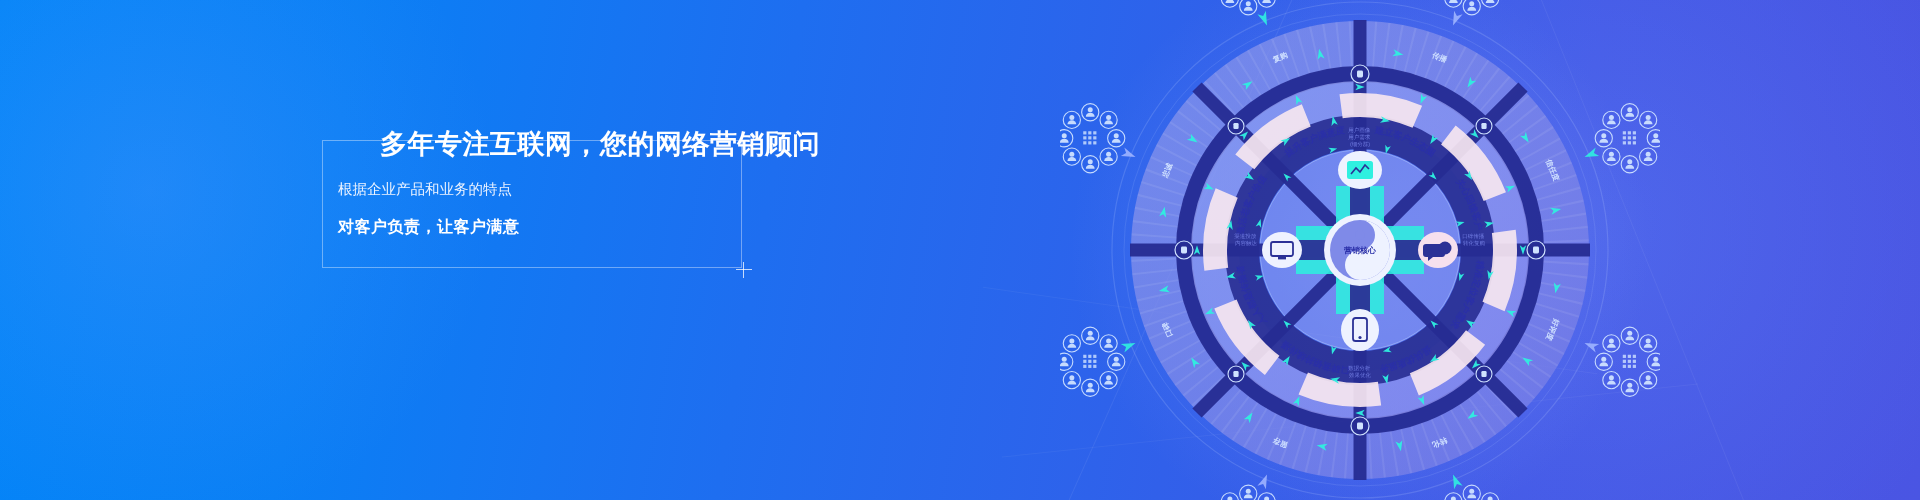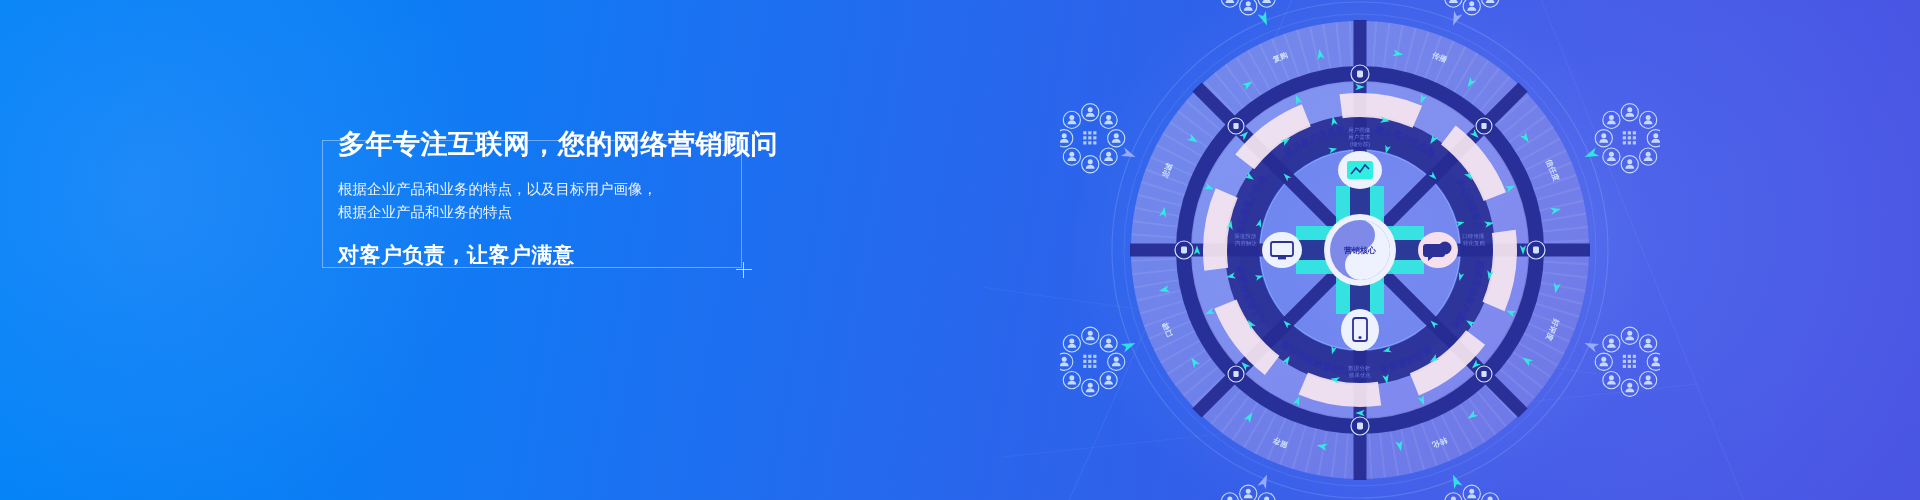--- a/index.html
+++ b/index.html
@@ -28,28 +28,28 @@
   
   #text-panel {
     position:absolute; left:322px; top:140px; width:420px; height:128px;
     border:1px solid rgba(255,255,255,0.38);
   }
   #text-stack {
     position:absolute; left:338px; top:128px; width:430px;
   }
   .headline {
     font-size:27px; font-weight:bold; color:#ffffff;
-    letter-spacing:0.5px; line-height:1.25; white-space:nowrap;
+    letter-spacing:0.5px; line-height:1.25; white-space:nowrap;margin-left:42px;
   }
   .subtitle {
     font-size:14.5px; color:#ecf3ff; line-height:1.62;
     margin-top:16px; white-space:nowrap; font-weight:400;
   }
   .slogan {
-    font-size:21px; font-weight:bold; color:#ffffff;
+    font-size:16px; font-weight:bold; color:#ffffff;
     margin-top:16px; letter-spacing:0.5px; white-space:nowrap;
   }
   
   #crosshair {
     position:absolute; left:736px; top:262px; width:16px; height:16px;
   }
   #crosshair:before, #crosshair:after {
     content:""; position:absolute; background:rgba(255,255,255,0.75);
   }
   #crosshair:before { left:0; top:7px; width:16px; height:1px; }
@@ -81,21 +81,20 @@
   <div class="bg-streak" style="left:1180px; top:-60px; width:1px; height:620px; transform:rotate(24deg); background:rgba(255,255,255,0.07);"></div>
   <div class="bg-streak" style="left:1650px; top:-40px; width:1px; height:620px; transform:rotate(-22deg); background:rgba(255,255,255,0.06);"></div>
   <div class="bg-streak" style="left:980px; top:330px; width:620px; height:1px; transform:rotate(8deg); background:rgba(255,255,255,0.05);"></div>
   <div class="bg-streak" style="left:1000px; top:420px; width:700px; height:1px; transform:rotate(-6deg); background:rgba(255,255,255,0.05);"></div>
 
   <div id="text-panel"></div>
 
   <div id="text-stack">
     <div class="headline">多年专注互联网，您的网络营销顾问</div>
     <div class="subtitle">
-      <div>根据企业产品和业务的特点，以及目标用户画像，</div>
       <div>根据企业产品和业务的特点</div>
     </div>
     <div class="slogan">对客户负责，让客户满意</div>
   </div>
 
   <div id="crosshair"></div>
 
   <div id="diagram">
     <svg id="wheel-svg" width="600" height="760" viewBox="0 0 600 760">
       <defs>

